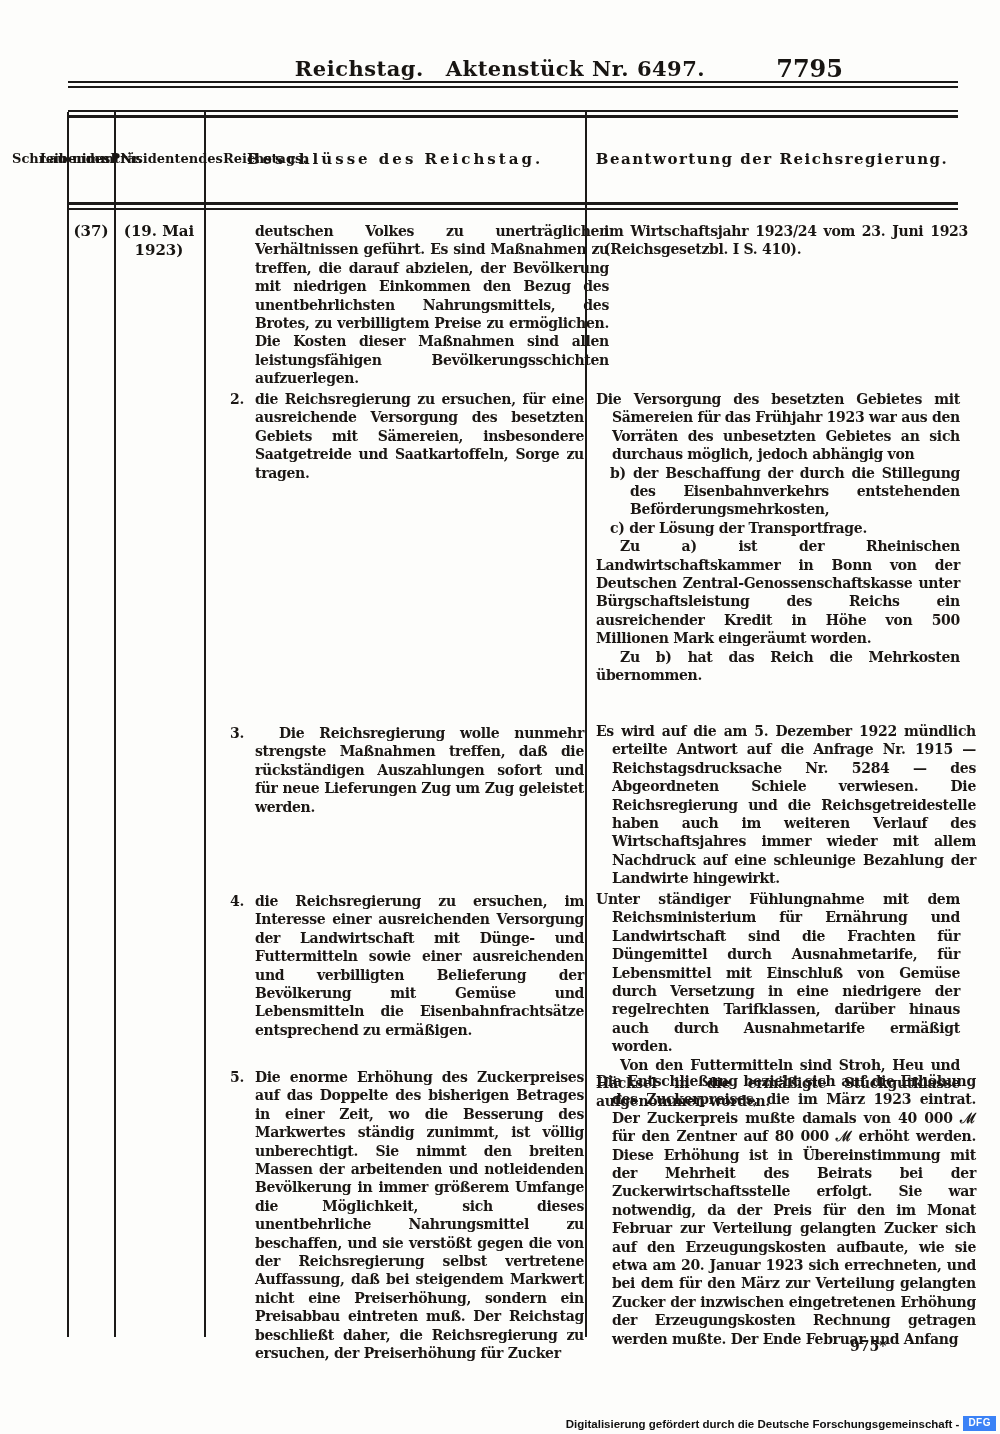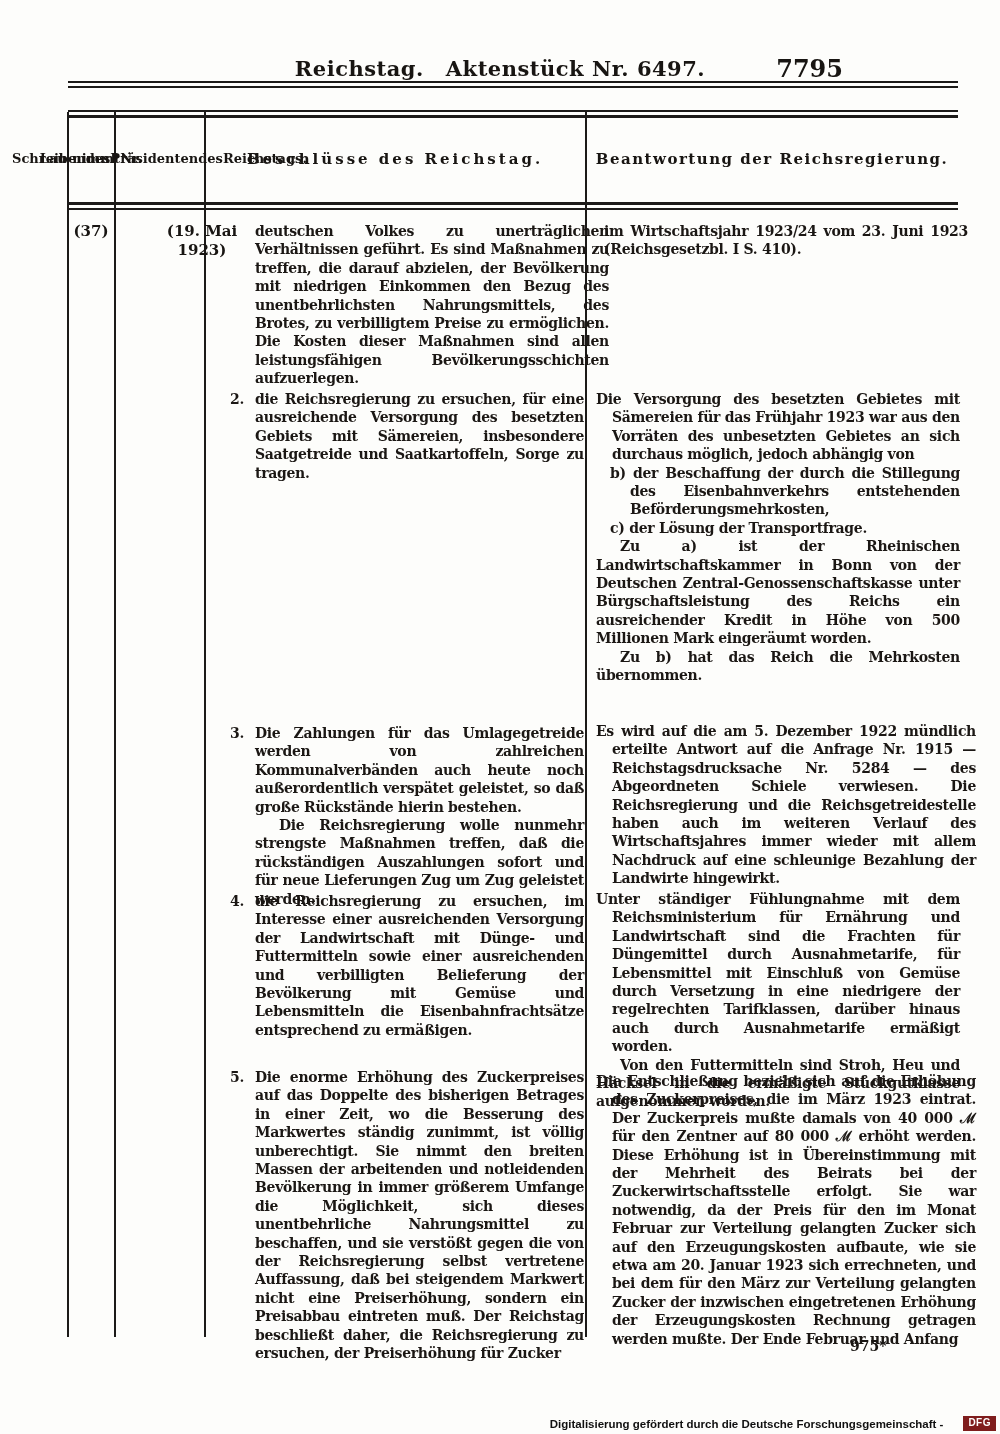--- a/index.html
+++ b/index.html
@@ -25,21 +25,21 @@
   .vline{position:absolute;top:112px;width:2px;height:1225px;background:#1c1a18;}
   .v1{left:67px;}.v2{left:114px;}.v3{left:204px;}.v4{left:585px;}
   
   .th{position:absolute;top:116px;height:86px;display:flex;flex-direction:row;align-items:center;justify-content:center;font-weight:bold;text-align:center;}
   .th-col1{left:69px;width:44px;font-size:13px;line-height:16px;}
   .th-col2{left:116px;width:87px;font-size:13px;line-height:15.5px;}
   .th-col3{left:206px;width:378px;font-size:15px;letter-spacing:3px;}
   .th-col4{left:587px;width:370px;font-size:15px;letter-spacing:1.5px;}
   
   .cell-nr{position:absolute;left:68px;top:222px;width:46px;text-align:center;font-size:15px;font-weight:bold;}
-  .cell-date{position:absolute;left:114px;top:222px;width:90px;text-align:center;font-size:15px;font-weight:bold;line-height:18.5px;margin-left:43px;}
+  .cell-date{position:absolute;left:114px;top:222px;width:90px;text-align:center;font-size:15px;font-weight:bold;line-height:18.5px;}
   .colbody{position:absolute;top:218px;}
   .col3{left:230px;width:354px;}
   .col4{left:596px;width:364px;}
   .blk{position:absolute;left:0;width:100%;}
   .just{text-align:justify;text-justify:inter-word;hyphens:auto;}
   .body-txt{font-size:14px;font-weight:bold;line-height:18.4px;letter-spacing:-0.3px;color:#1b1714;}
   
   .cont-par{margin-left:25px;}
   .item{display:flex;}
   .item .num{flex:none;width:25px;}
@@ -48,21 +48,21 @@
   
   .hang{padding-left:16px;text-indent:-16px;}
   .abc{margin-left:14px;padding-left:20px;text-indent:-20px;}
   .zupar{text-indent:24px;}
   
   .t-a{top:4px;}  .t-b{top:172px;} .t-c{top:506px;} .t-d{top:674px;} .t-e{top:850px;}
   .t-r1{top:4px;} .t-r2{top:172px;} .t-r3{top:504px;} .t-r4{top:672px;} .t-r5{top:854px;}
   
   .sheetmark{position:absolute;left:850px;top:1338px;font-size:14px;font-weight:bold;}
   .digifoot{position:absolute;right:4px;bottom:2px;height:17px;display:flex;align-items:center;font-family:"Liberation Sans","DejaVu Sans",sans-serif;font-size:11.5px;font-weight:bold;color:#101010;white-space:nowrap;}
-  .dfg-logo{display:inline-block;margin-left:20px;background:#7f1d1d;color:#ffffff;font-size:10px;font-weight:bold;letter-spacing:.5px;padding:1px 5px 2px 5px;line-height:12px;}
+  .dfg-logo{display:inline-block;margin-left:4px;background:#3b82f6;color:#ffffff;font-size:10px;font-weight:bold;letter-spacing:.5px;padding:1px 5px 2px 5px;line-height:12px;}
 </style>
 </head>
 <body>
 
 <div class="page">
 
   <div class="pghead">
     <div class="pghead-center">
       <span>Reichstag.</span><span class="gap"></span><span>Aktenstück Nr. 6497.</span>
     </div>
@@ -104,21 +104,20 @@
     <div class="blk t-a cont-par just">deutschen Volkes zu unerträglichen Verhältnissen geführt. Es sind Maßnahmen zu treffen, die darauf abzielen, der Bevölkerung mit niedrigen Einkommen den Bezug des unentbehrlichsten Nahrungsmittels, des Brotes, zu verbilligtem Preise zu ermöglichen. Die Kosten dieser Maßnahmen sind allen leistungsfähigen Bevölkerungsschichten aufzuerlegen.</div>
 
     <div class="blk t-b item">
       <span class="num">2.</span>
       <span class="itext just">die Reichsregierung zu ersuchen, für eine ausreichende Versorgung des besetzten Gebiets mit Sämereien, insbesondere Saatgetreide und Saatkartoffeln, Sorge zu tragen.</span>
     </div>
 
     <div class="blk t-c item">
       <span class="num">3.</span>
       <span class="itext">
-        <span style="display:block" class="just">Die Zahlungen für das Umlagegetreide werden von zahlreichen Kommunalverbänden auch heute noch außerordentlich verspätet geleistet, so daß große Rückstände hierin bestehen.</span>
         <span style="display:block" class="just sub-par">Die Reichsregierung wolle nunmehr strengste Maßnahmen treffen, daß die rückständigen Auszahlungen sofort und für neue Lieferungen Zug um Zug geleistet werden.</span>
       </span>
     </div>
 
     <div class="blk t-d item">
       <span class="num">4.</span>
       <span class="itext just">die Reichsregierung zu ersuchen, im Interesse einer ausreichenden Versorgung der Landwirtschaft mit Dünge- und Futtermitteln sowie einer ausreichenden und verbilligten Belieferung der Bevölkerung mit Gemüse und Lebensmitteln die Eisenbahnfrachtsätze entsprechend zu ermäßigen.</span>
     </div>
 
     <div class="blk t-e item">

